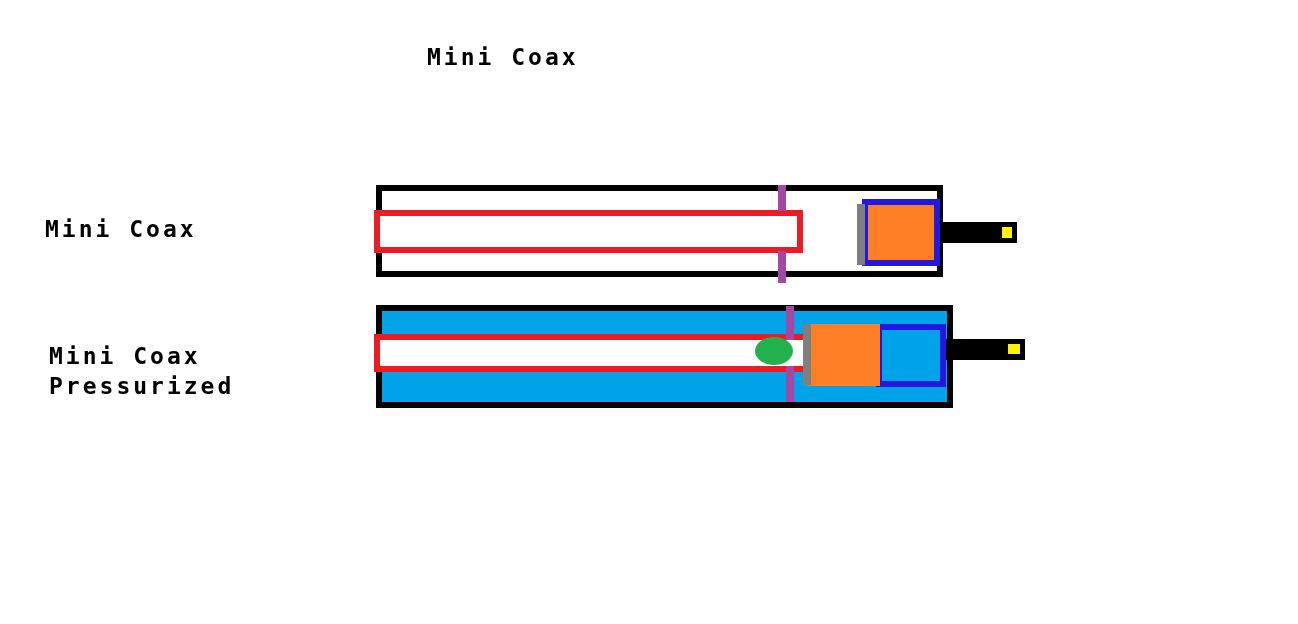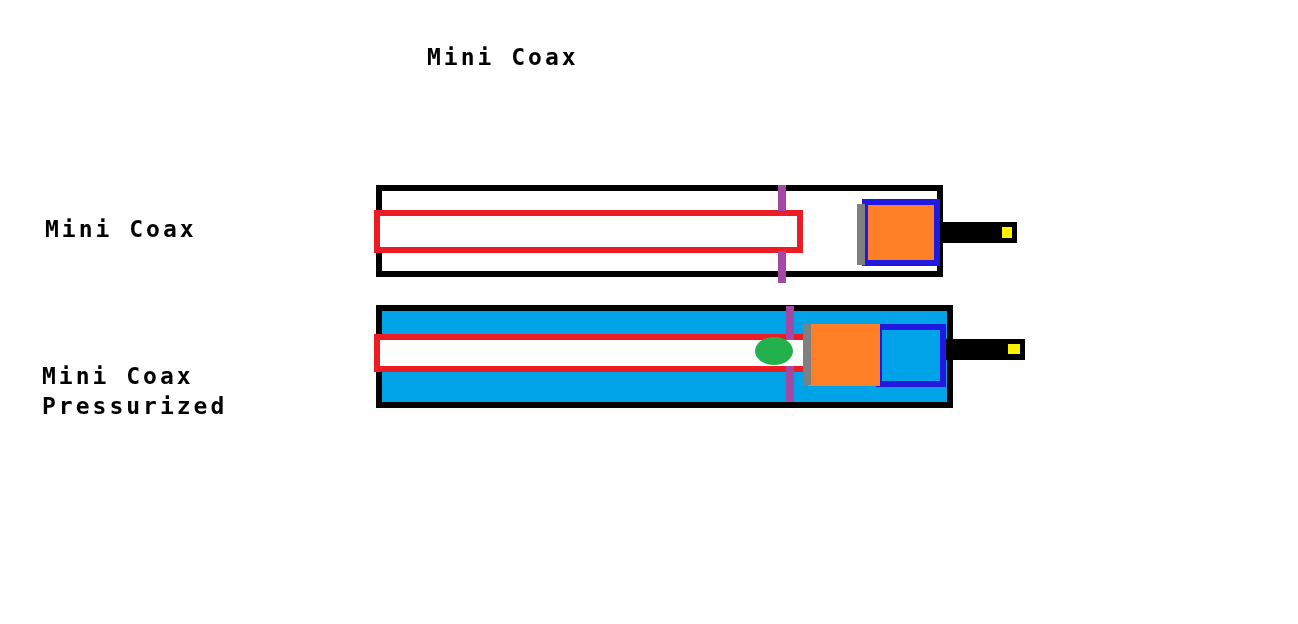--- a/index.html
+++ b/index.html
@@ -21,21 +21,21 @@
     position: absolute;
     font-weight: bold;
     font-size: 23px;
     letter-spacing: 3px;
     color: #000000;
     white-space: pre;
     line-height: 30px;
   }
   .title-text  { left: 427px; top: 42px; }
   .label-one   { left: 45px;  top: 214px; }
-  .label-two   { left: 42px;  top: 341px; margin-top: 20px; }
+  .label-two   { left: 49px;  top: 341px; }
 
   
   .d1-outer  { left: 376px; top: 185px; width: 567px; height: 92px;
                border: 6px solid var(--c-black); background: var(--c-white); z-index: 1; }
   .d1-red    { left: 374px; top: 210px; width: 429px; height: 43px;
                border: 6px solid var(--c-red); background: var(--c-white); z-index: 2; }
   .d1-purple-top    { left: 778px; top: 185px; width: 8px; height: 26px;
                       background: var(--c-purple); z-index: 3; }
   .d1-purple-bottom { left: 778px; top: 251px; width: 8px; height: 32px;
                       background: var(--c-purple); z-index: 3; }

